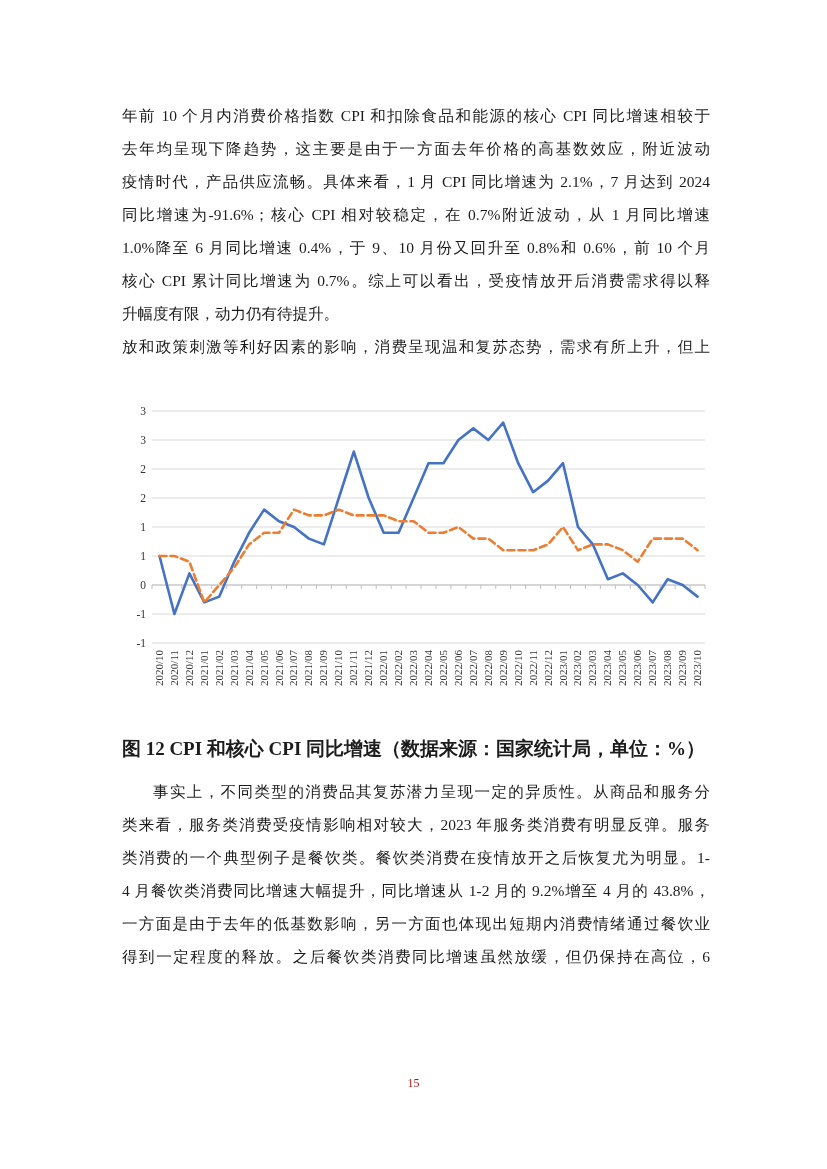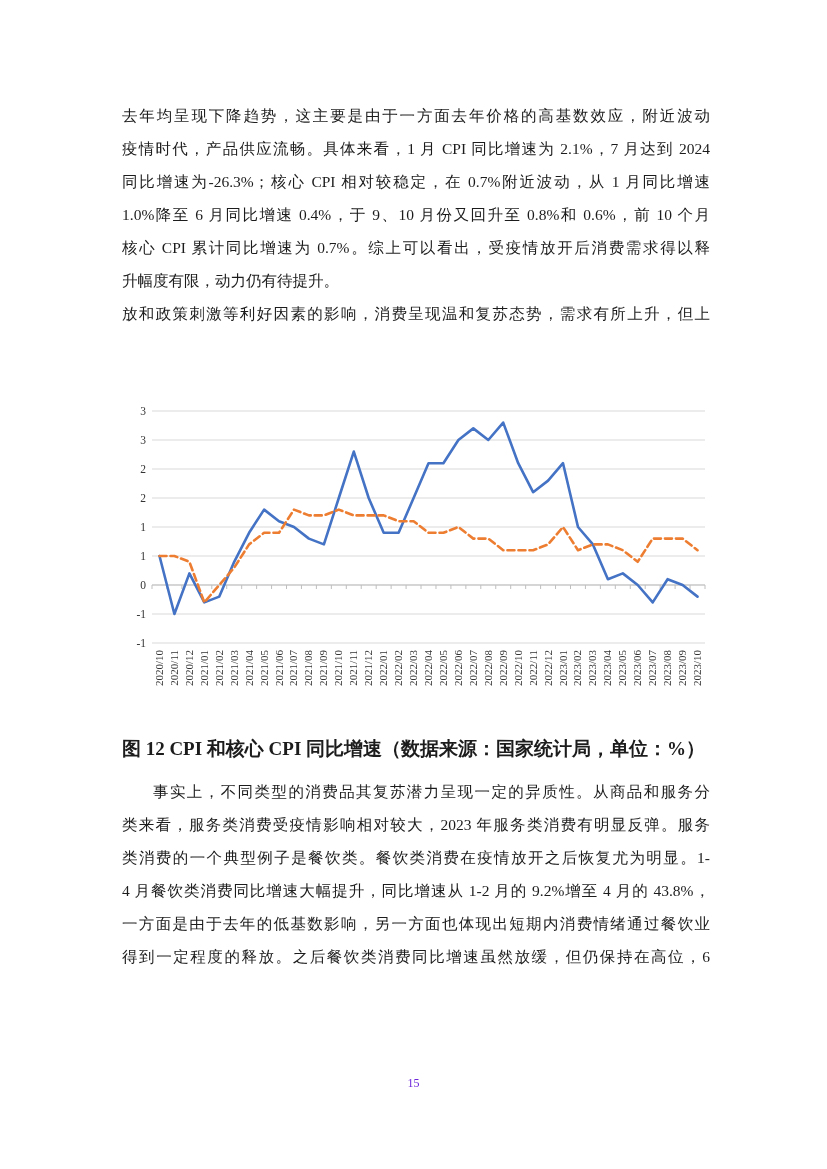--- a/index.html
+++ b/index.html
@@ -22,33 +22,34 @@
   #chart-svg{position:absolute; left:0; top:0;}
   .legend{
     position:absolute; left:0; top:304px; width:100%; height:18px;
     display:flex; justify-content:center; align-items:center; gap:8px;
     font-size:12.5px; color:#1c1c1c;
   }
   .legend .sample{display:inline-block; width:38px; height:3px;}
   .legend .lab{margin-left:2px; margin-right:14px;}
   .pagenum{
     position:absolute; top:1074px; left:0; width:827px; text-align:center;
-    font-size:12px; line-height:18px; color:#6d28d9;
+    font-size:12px; line-height:18px; color:#b91c1c;
   }
   svg text{font-family:"Liberation Serif","DejaVu Serif",serif;}
 </style>
 </head>
 <body>
 
 <div class="page">
 
   <div class="para" id="para1">
+      <div class="pline">年前 10 个月内消费价格指数 CPI 和扣除食品和能源的核心 CPI 同比增速相较于</div>
       <div class="pline">去年均呈现下降趋势，这主要是由于一方面去年价格的高基数效应，附近波动</div>
       <div class="pline">疫情时代，产品供应流畅。具体来看，1 月 CPI 同比增速为 2.1%，7 月达到 2024</div>
-      <div class="pline">同比增速为-26.3%；核心 CPI 相对较稳定，在 0.7%附近波动，从 1 月同比增速</div>
+      <div class="pline">同比增速为-91.6%；核心 CPI 相对较稳定，在 0.7%附近波动，从 1 月同比增速</div>
       <div class="pline">1.0%降至 6 月同比增速 0.4%，于 9、10 月份又回升至 0.8%和 0.6%，前 10 个月</div>
       <div class="pline">核心 CPI 累计同比增速为 0.7%。综上可以看出，受疫情放开后消费需求得以释</div>
       <div class="pline plain">升幅度有限，动力仍有待提升。</div>
       <div class="pline">放和政策刺激等利好因素的影响，消费呈现温和复苏态势，需求有所上升，但上</div>
     </div>
 
   <div class="chart-wrap">
     <svg id="chart-svg" width="590" height="300" viewBox="0 0 590 300">
         <line x1="22" y1="243" x2="575" y2="243" stroke="#d9d9d9" stroke-width="1"></line>
         <line x1="22" y1="214" x2="575" y2="214" stroke="#d9d9d9" stroke-width="1"></line>

